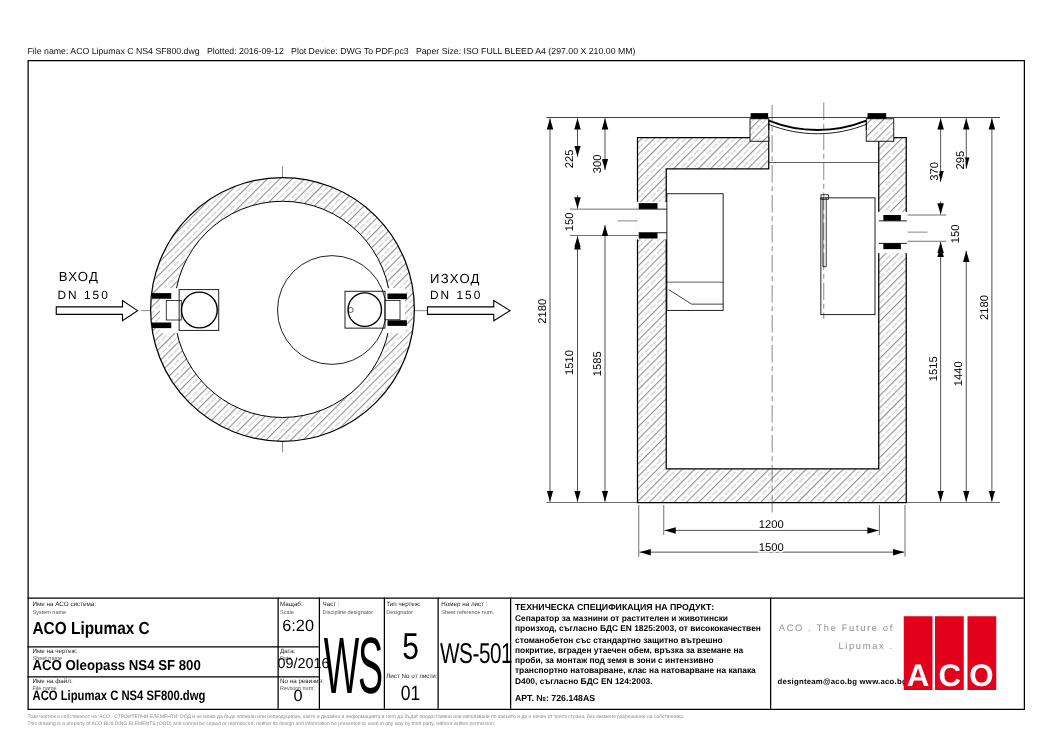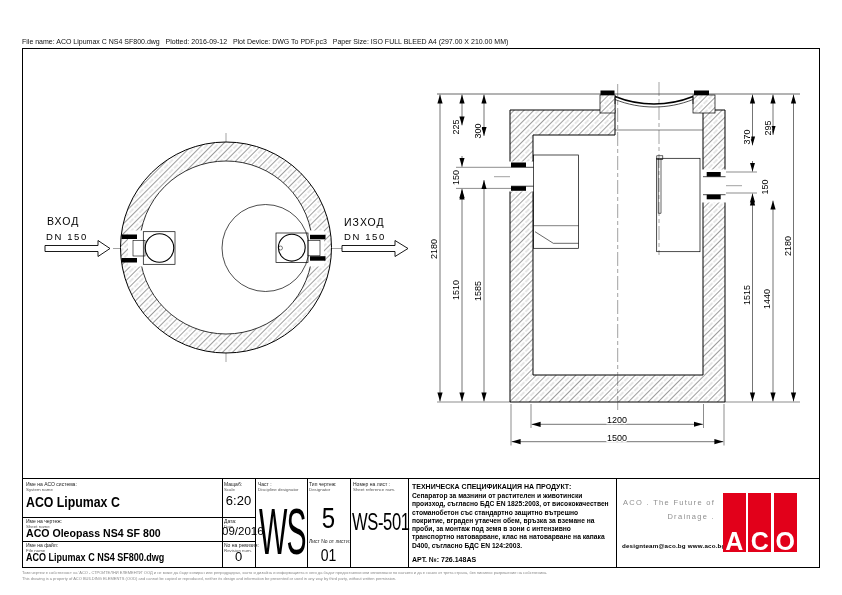--- a/index.html
+++ b/index.html
@@ -275,21 +275,21 @@
       <span class="le">Sheet reference num.</span>
     </div>
     <div class="ref">WS-501</div>
 
     <div class="spt">ТЕХНИЧЕСКА СПЕЦИФИКАЦИЯ НА ПРОДУКТ:</div>
     <div class="spb">Сепаратор за мазнини от растителен и животински произход, съгласно БДС EN 1825:2003, от висококачествен стоманобетон със стандартно защитно вътрешно покритие, вграден утаечен обем, връзка за вземане на проби, за монтаж под земя в зони с интензивно транспортно натоварване, клас на натоварване на капака D400, съгласно БДС EN 124:2003.</div>
     <div class="art">АРТ. №: 726.148AS</div>
 
     <div class="tag">
       <div>ACO . The Future of</div>
-      <div>Drainage .</div>
+      <div>Lipumax .</div>
     </div>
     <div class="ctc">designteam@aco.bg  www.aco.bg</div>
     <div class="logo">
       <div class="bar" style="left: 0px; background: rgb(226, 0, 26);">
           <span class="bl">A</span>
         </div>
       <div class="bar" style="left: 25.4px; background: rgb(226, 0, 26);">
           <span class="bl">C</span>
         </div>
       <div class="bar" style="left: 50.8px; background: rgb(226, 0, 26);">

